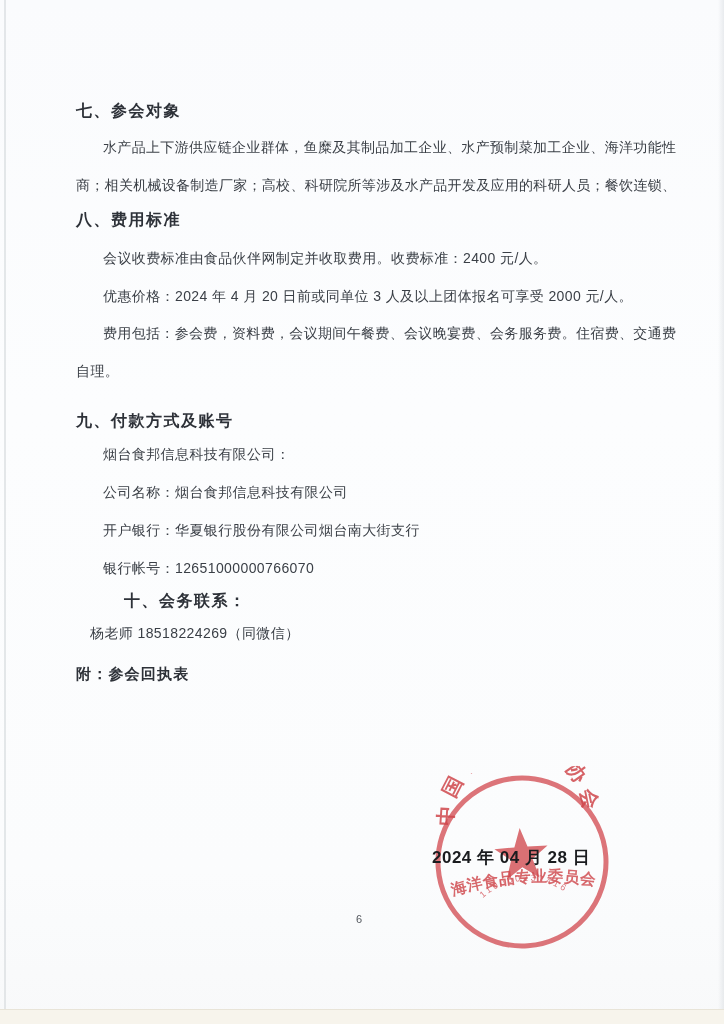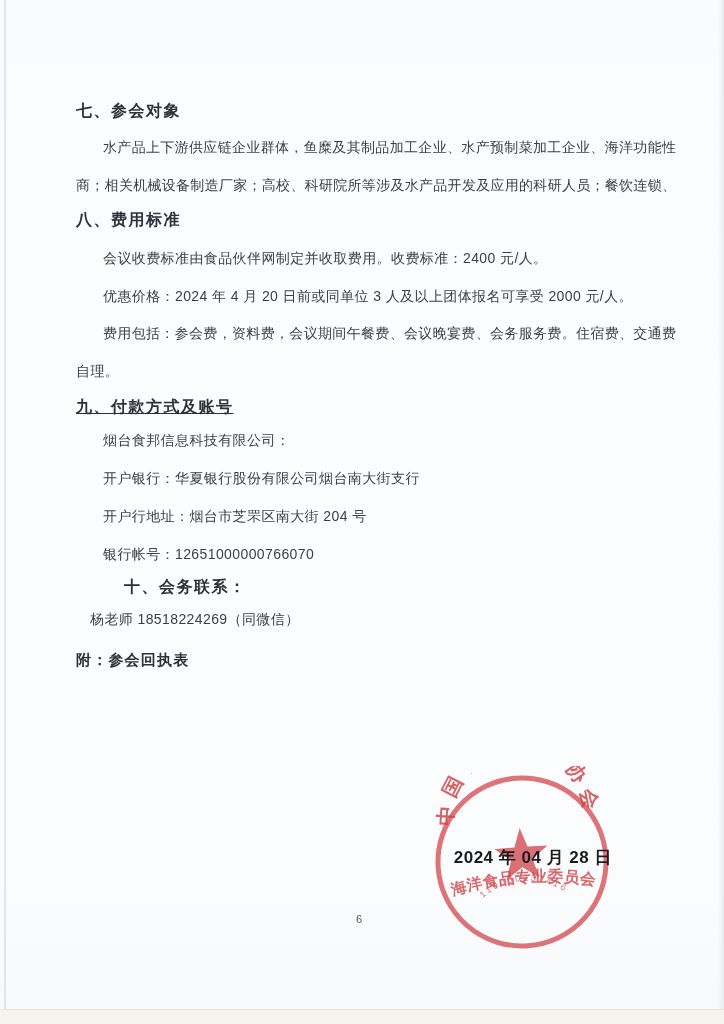--- a/index.html
+++ b/index.html
@@ -34,40 +34,40 @@
   }
   .ln  { line-height:37.5px; letter-spacing:.4px; }
   .ln9 { line-height:38px;   letter-spacing:.4px; }
   .just { text-align:justify; text-align-last:justify; letter-spacing:0; }
   .ind    { padding-left:27px; }
   .ind-sm { padding-left:14px; }
   #h7  { margin-top:84px; }
   #p7  { margin-top:5px; }
   #h8  { margin-top:3px; }
   #p8  { margin-top:7px; }
-  #h9  { margin-top:4px;text-decoration:underline; }
+  #h9  { margin-top:18px; }
   #p9  { margin-top:1px; }
   #h10 { margin-top:1px;margin-left:48px; }
   #p10 { margin-top:1px; }
   #attach {
     margin-top:8px; font-weight:bold; font-size:15px;
     line-height:26px; color:#2d3138; letter-spacing:1.2px;
   }
   .seal {
     position:absolute; left:430px; top:770px; width:184px; height:184px;
   }
   .seal svg { transform:rotate(-4deg); }
   .seal-ring  { fill:none; stroke:#d4555b; stroke-width:5; opacity:.82; }
   .seal-star  { fill:#d24c51; fill-opacity:.8; }
   .seal-top-text  { font-size:20px; fill:#cf474c; letter-spacing:7px; opacity:.85; font-weight:bold; }
   .seal-bot-text  { font-size:15.5px; fill:#cf474c; letter-spacing:.5px; opacity:.82; font-weight:bold; }
   .seal-code-text { font-size:9px; fill:#d4555b; letter-spacing:2.5px; opacity:.8; }
   .date-stamp {
     position:absolute; left:432px; top:845px; width:180px;
-    text-align:right; font-size:17px; font-weight:700;
+    text-align:left; font-size:17px; font-weight:700;
     color:#1a1c1f; letter-spacing:.5px; line-height:26px;
   }
   .page-number {
     position:absolute; left:350px; top:913px; width:18px;
     text-align:center; font-size:11px; color:#54585e;
   }
 </style>
 </head>
 <body>
 
@@ -88,22 +88,22 @@
     <div id="p8">
       <div class="ln ind">会议收费标准由食品伙伴网制定并收取费用。收费标准：2400 元/人。</div>
       <div class="ln ind">优惠价格：2024 年 4 月 20 日前或同单位 3 人及以上团体报名可享受 2000 元/人。</div>
       <div class="ln just ind">费用包括：参会费，资料费，会议期间午餐费、会议晚宴费、会务服务费。住宿费、交通费</div>
       <div class="ln">自理。</div>
     </div>
 
     <div id="h9" class="hd">九、付款方式及账号</div>
     <div id="p9">
       <div class="ln9 ind">烟台食邦信息科技有限公司：</div>
+      <div class="ln9 ind">公司名称：烟台食邦信息科技有限公司</div>
       <div class="ln9 ind">开户银行：华夏银行股份有限公司烟台南大街支行</div>
-      <div class="ln9 ind">开户行地址：烟台市芝罘区南大街 204 号</div>
       <div class="ln9 ind">银行帐号：12651000000766070</div>
     </div>
 
     <div id="h10" class="hd">十、会务联系：</div>
     <div id="p10">
       <div class="ln ind-sm">杨老师  18518224269（同微信）</div>
     </div>
 
     <div id="attach">附：参会回执表</div>
 

